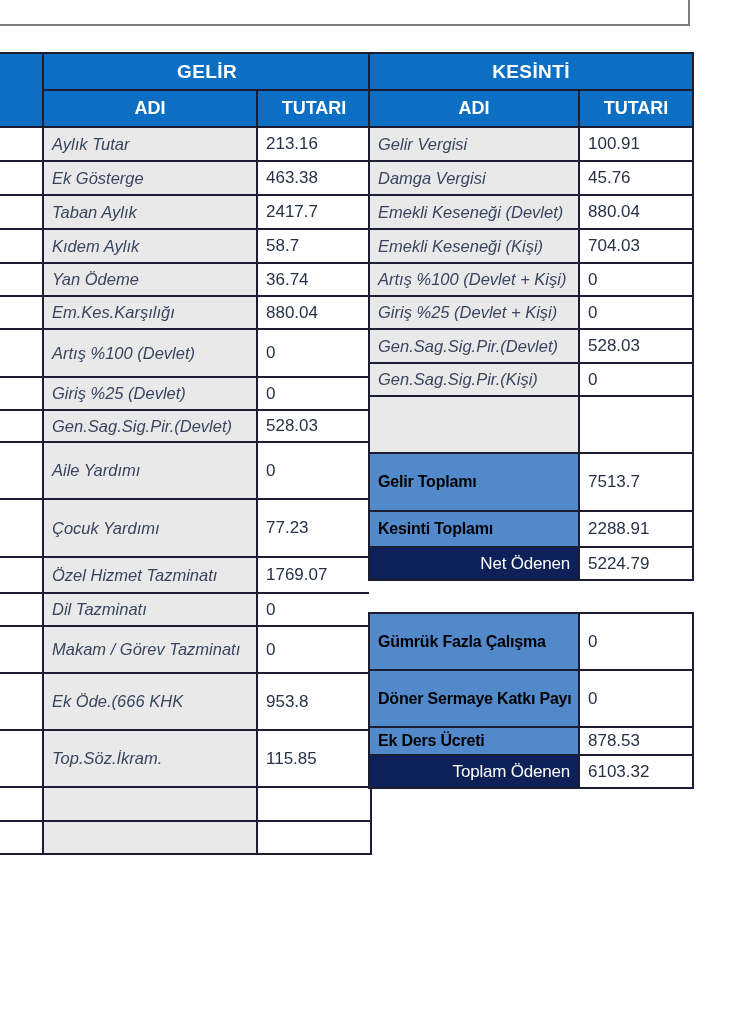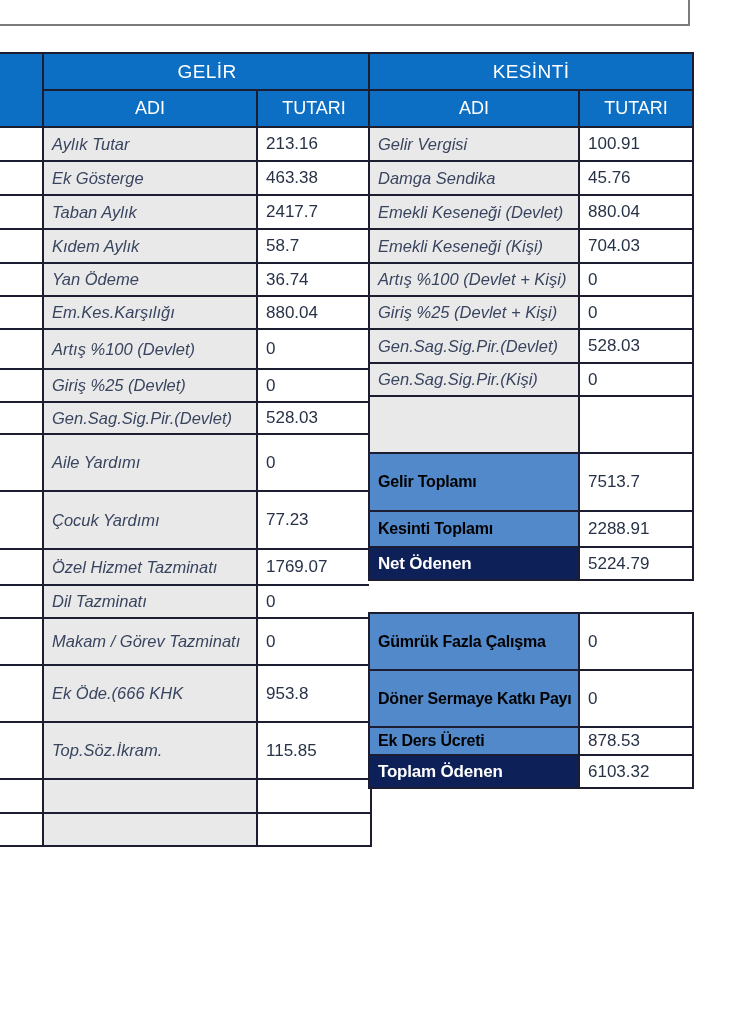--- a/index.html
+++ b/index.html
@@ -15,41 +15,41 @@
   #gelir-table{left:-2px;top:52px;width:372px;}
   #kesinti-table{left:368px;top:52px;width:324px;}
 
   th,td{
     border:2px solid var(--grid_border,#1d1d31);
     padding:0 8px;box-sizing:border-box;overflow:hidden;white-space:nowrap;
     vertical-align:middle;
   }
   tr.title-row{height:37px;}
   tr.cols-row{height:37px;}
-  th{background:var(--header_blue,#0c6fc4);color:#fff;font-weight:400;}
+  th{background:var(--header_blue,#0c6fc4);color:#fff;font-weight:700;}
   th.section-title{font-size:19px;text-align:center;letter-spacing:.4px;}
   th.col-head{font-size:18px;text-align:center;}
   th.stub-head{background:var(--header_blue,#0c6fc4);}
 
   td.stub-cell{background:#ffffff;}
   td.label{
     background:var(--label_bg,#e9e9e9);color:var(--label_text,#39445f);
     font-style:italic;font-size:16.5px;
   }
   td.value{
     background:var(--value_bg,#ffffff);color:var(--value_text,#273247);
     font-size:17px;
   }
   td.total-blue{
     background:var(--summary_blue,#5289ca);color:#000000;
     font-style:normal;font-weight:700;font-size:16px;letter-spacing:-.2px;
   }
   td.total-navy{
     background:var(--summary_navy,#0d2158);color:#ffffff;
-    font-style:normal;font-weight:700;font-size:17px;letter-spacing:-.2px;
+    font-style:normal;font-weight:400;font-size:17px;letter-spacing:-.2px;text-align:right;
   }
   td.ghost{border:none;background:#ffffff;}
 </style>
 </head>
 <body>
 
 <div class="screen">
 
   <div class="top-box"></div>
 
@@ -93,21 +93,21 @@
         <tr style="height: 33px;">
           <td class="stub-cell"></td>
           <td class="label">Yan Ödeme</td>
           <td class="value">36.74</td>
         </tr>
         <tr style="height: 33px;">
           <td class="stub-cell"></td>
           <td class="label">Em.Kes.Karşılığı</td>
           <td class="value">880.04</td>
         </tr>
-        <tr style="height: 40px;">
+        <tr style="height: 48px;">
           <td class="stub-cell"></td>
           <td class="label">Artış %100 (Devlet)</td>
           <td class="value">0</td>
         </tr>
         <tr style="height: 33px;">
           <td class="stub-cell"></td>
           <td class="label">Giriş %25 (Devlet)</td>
           <td class="value">0</td>
         </tr>
         <tr style="height: 32px;">
@@ -176,21 +176,21 @@
         <th class="col-head">ADI</th>
         <th class="col-head">TUTARI</th>
       </tr>
     </thead>
     <tbody id="kesinti-body">
         <tr style="height: 34px;">
           <td class="label">Gelir Vergisi</td>
           <td class="value">100.91</td>
         </tr>
         <tr style="height: 34px;">
-          <td class="label">Damga Sendika</td>
+          <td class="label">Damga Vergisi</td>
           <td class="value">45.76</td>
         </tr>
         <tr style="height: 34px;">
           <td class="label">Emekli Keseneği (Devlet)</td>
           <td class="value">880.04</td>
         </tr>
         <tr style="height: 34px;">
           <td class="label">Emekli Keseneği (Kişi)</td>
           <td class="value">704.03</td>
         </tr>

